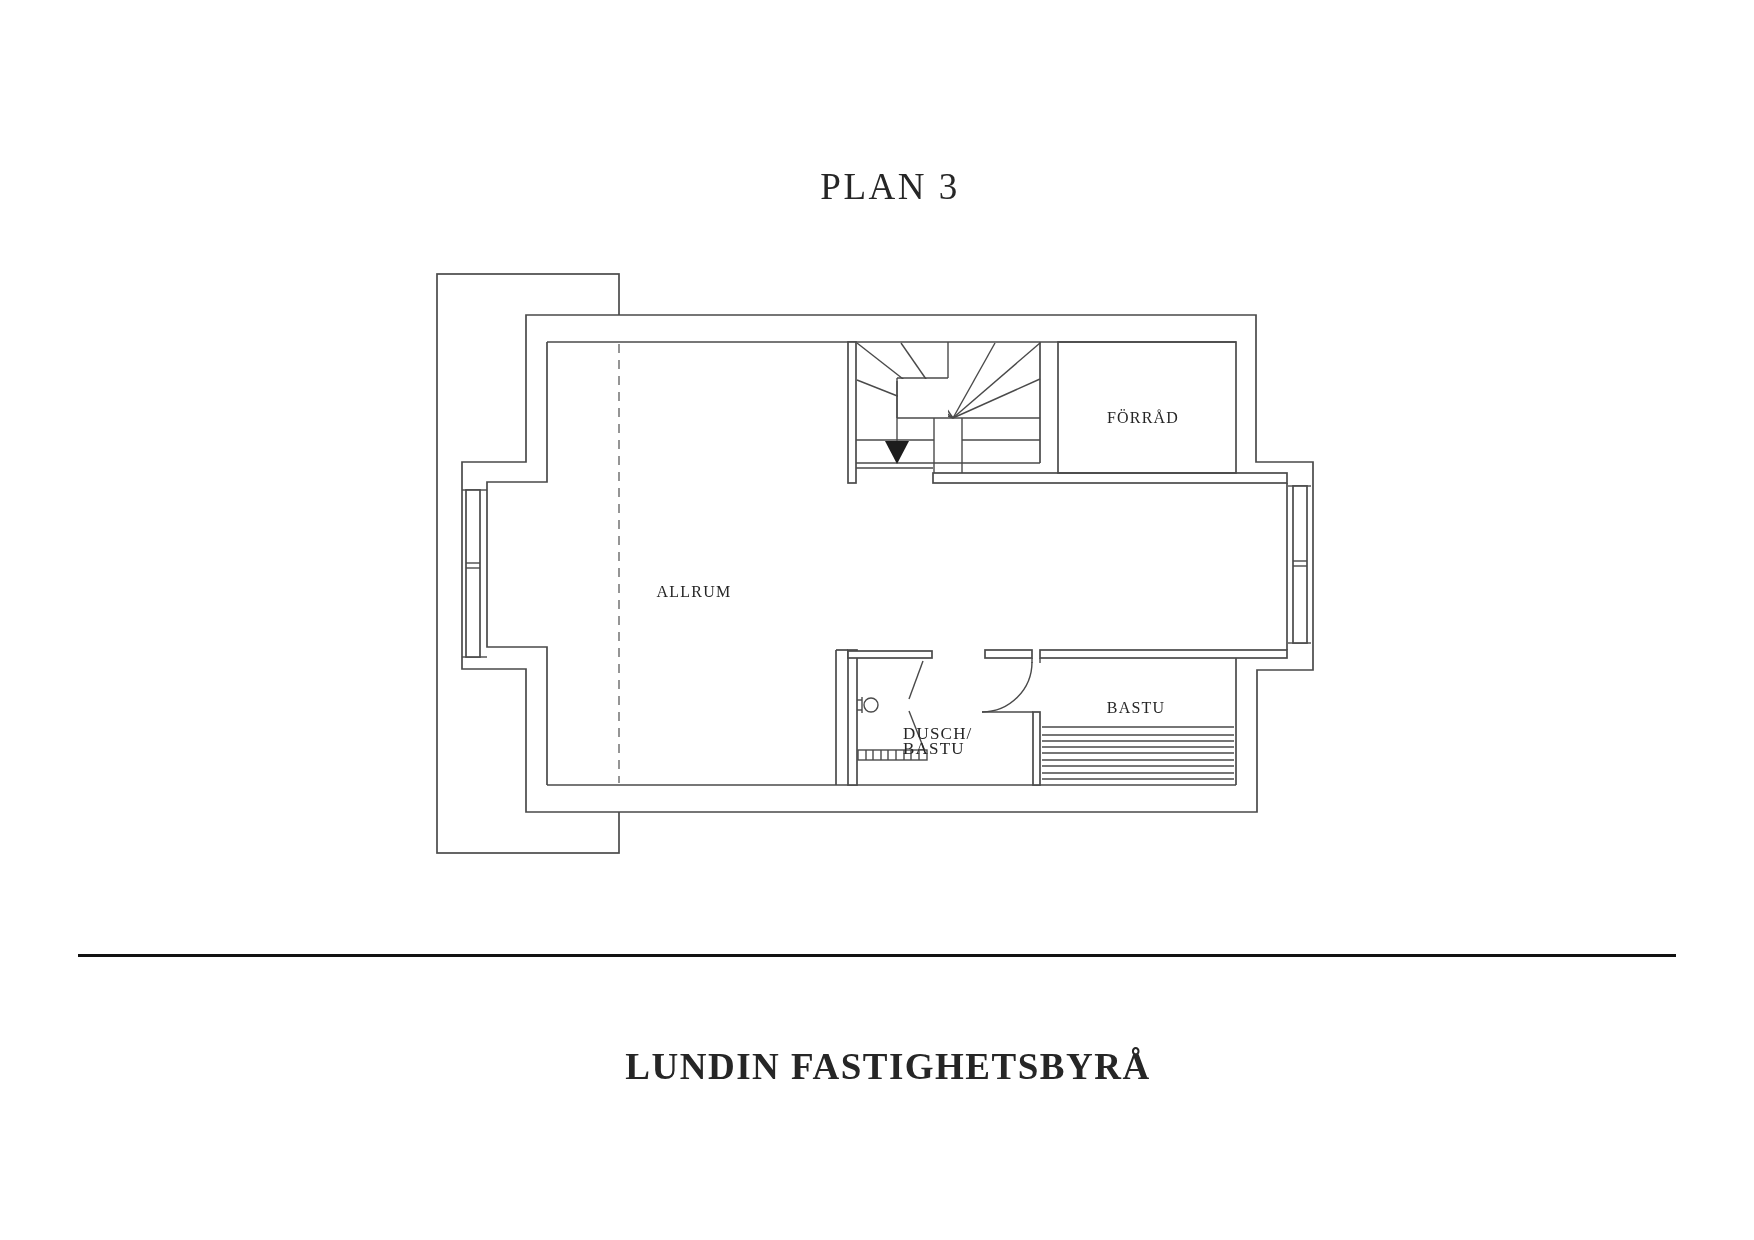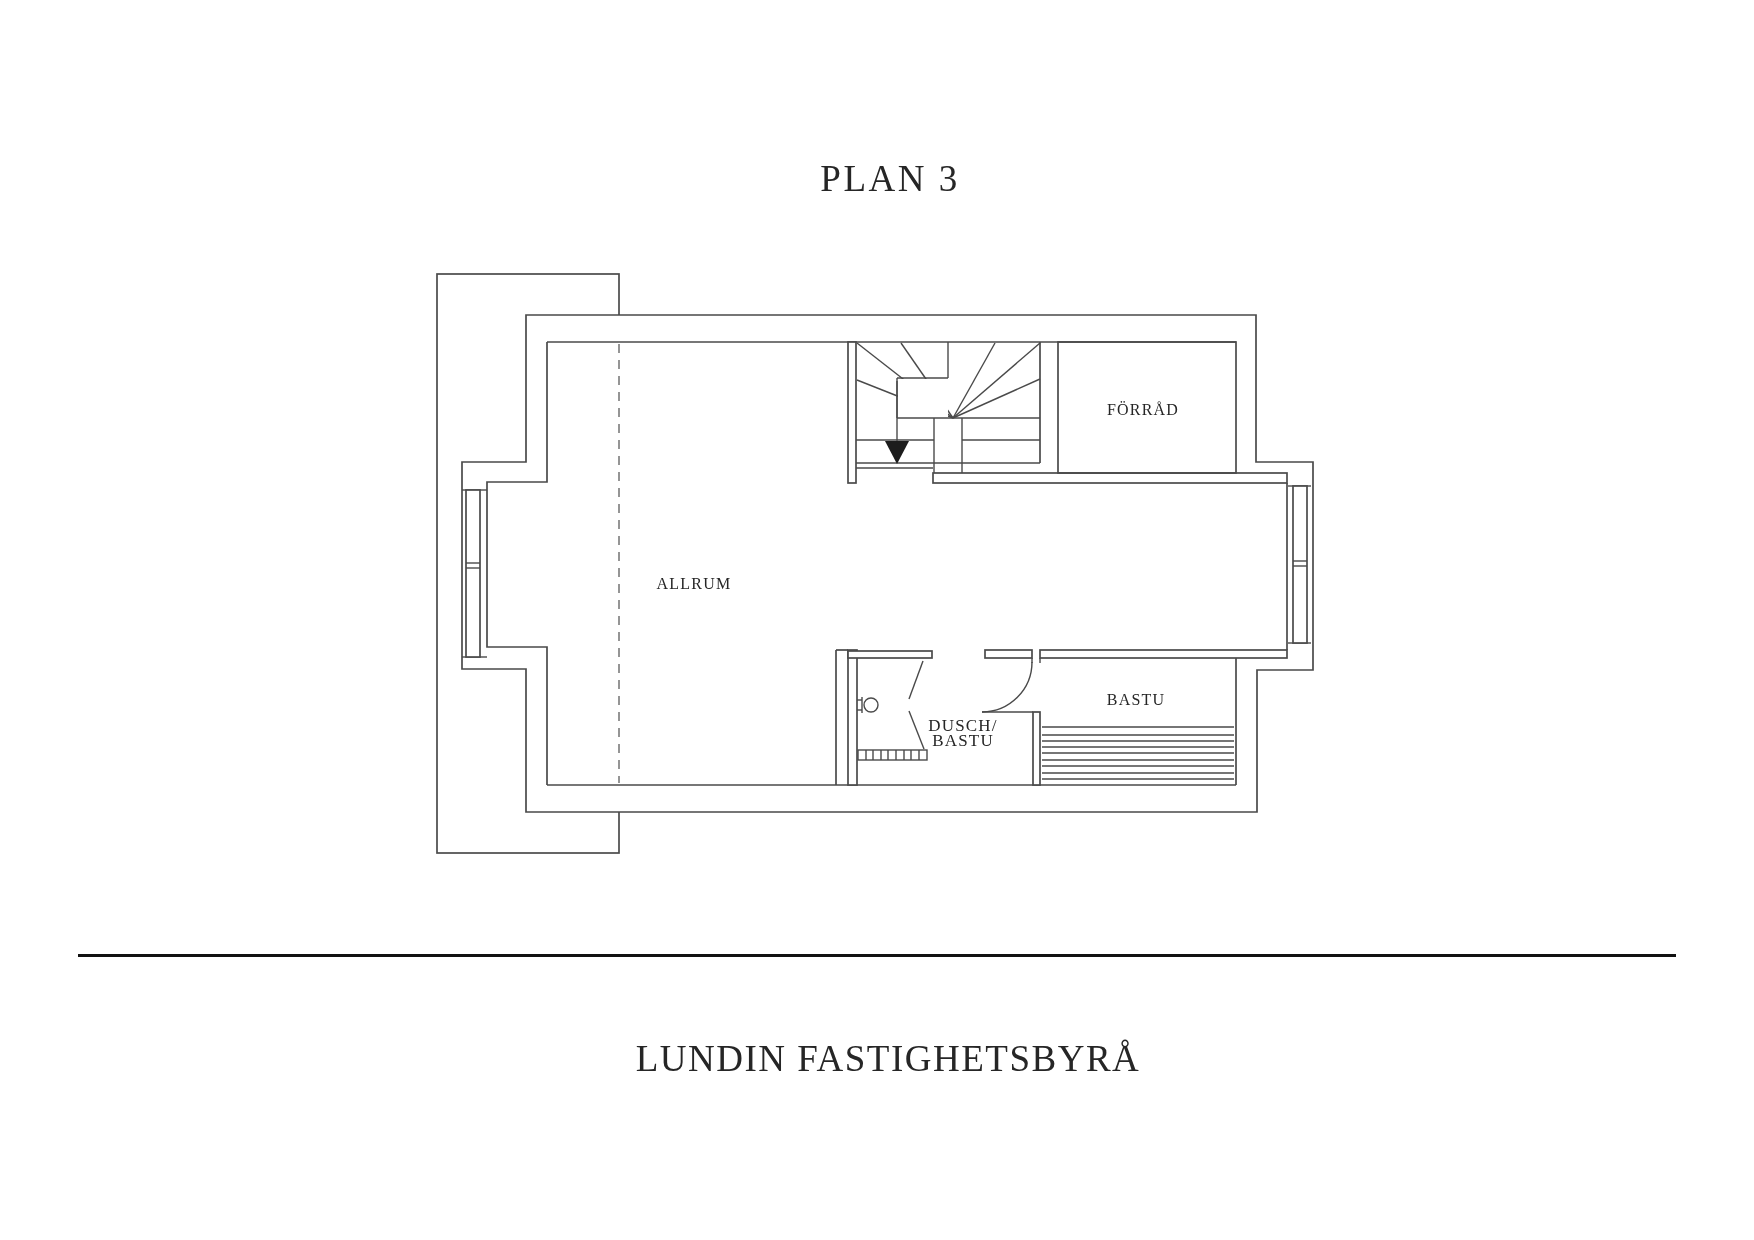--- a/index.html
+++ b/index.html
@@ -9,24 +9,24 @@
   .page{position:relative;width:1754px;height:1240px;background:var(--bg);overflow:hidden;
         font-family:"Liberation Serif", serif;color:var(--text);}
   .plan-svg{position:absolute;left:0;top:0;}
   .w{fill:#fff;stroke:var(--line);stroke-width:1.7px;}
   .l{fill:none;stroke:var(--line);stroke-width:1.7px;}
   .t{fill:none;stroke:var(--line);stroke-width:1.4px;}
   .d{fill:none;stroke:var(--dashed);stroke-width:1.8px;stroke-dasharray:9 7;}
   .a{fill:var(--arrow);stroke:none;}
   .wf{fill:#fff;stroke:none;}
   .lbl{position:absolute;transform:translate(-50%,-50%);white-space:nowrap;
-       color:var(--text);letter-spacing:1.2px;}
+       color:var(--text);letter-spacing:1.2px;margin-top:8px;}
   .title{font-size:37px;letter-spacing:2.5px;}
   .room{font-size:16px;}
-  .room-small{font-size:17px;line-height:15px;text-align:center;white-space:normal;width:120px;}
+  .room-small{font-size:17px;line-height:15px;text-align:left;white-space:normal;width:120px;}
   .footer-rule{position:absolute;background:#111;height:3px;}
   .footer-italic{font-style:italic;font-size:30px;letter-spacing:0.5px;}
   .footer-company{font-size:37px;letter-spacing:1.5px;}
 </style>
 </head>
 <body>
 
 <div class="page">
 
   <div class="lbl title" style="left:890px;top:178px;">PLAN 3</div>
@@ -148,15 +148,15 @@
   <div class="lbl room" style="left:1143px;top:410px;">FÖRRÅD</div>
 
   <div class="lbl room-small" style="left:963px;top:733px;"><span>DUSCH/</span><br>
        <span>BASTU</span></div>
 
   <div class="lbl room" style="left:1136px;top:700px;">BASTU</div>
 
   <div class="footer-rule" style="left:78px;top:954px;width:1598px;"></div>
 
 
-  <div class="lbl footer-company" style="left:888px;top:1058px;">LUNDIN FASTIGHETSBYRÅ</div>
+  <div class="lbl footer-company" style="left:888px;top:1058px;font-weight:bold;">LUNDIN FASTIGHETSBYRÅ</div>
 
 </div>
 
 </body></html>

